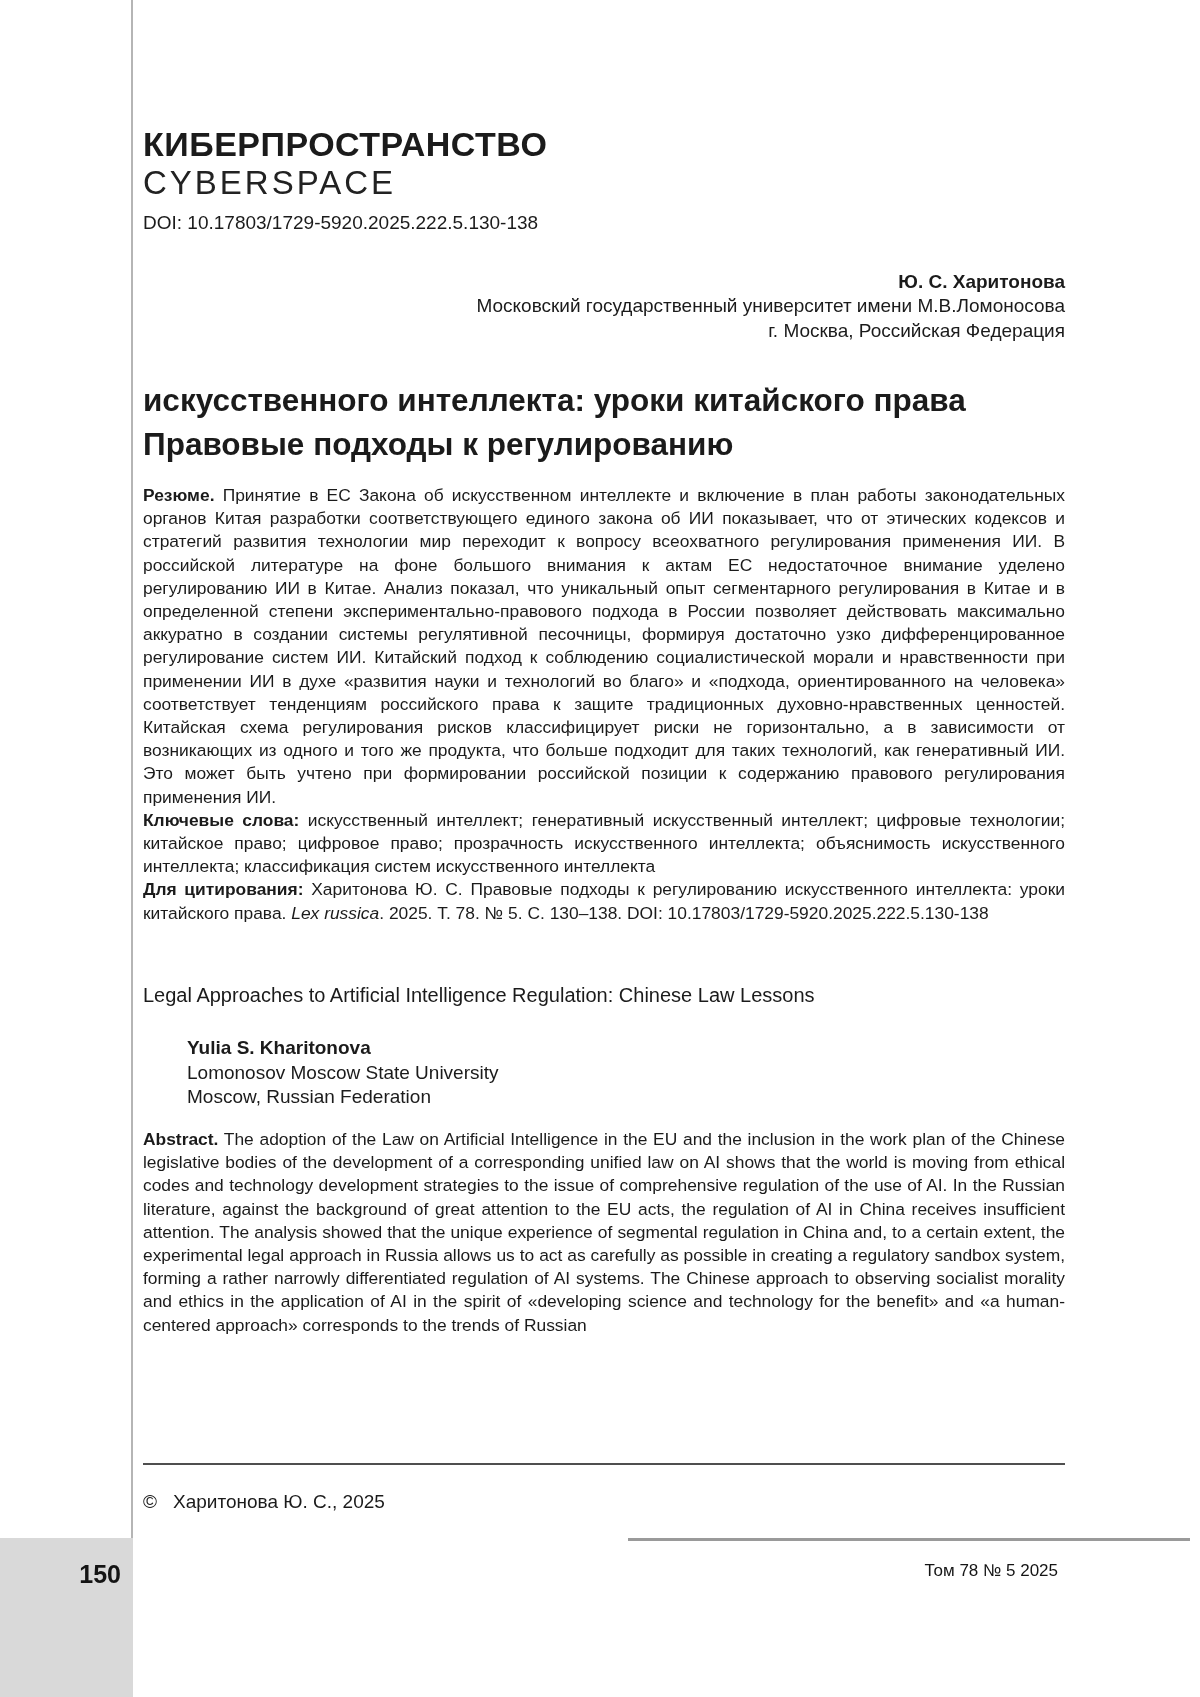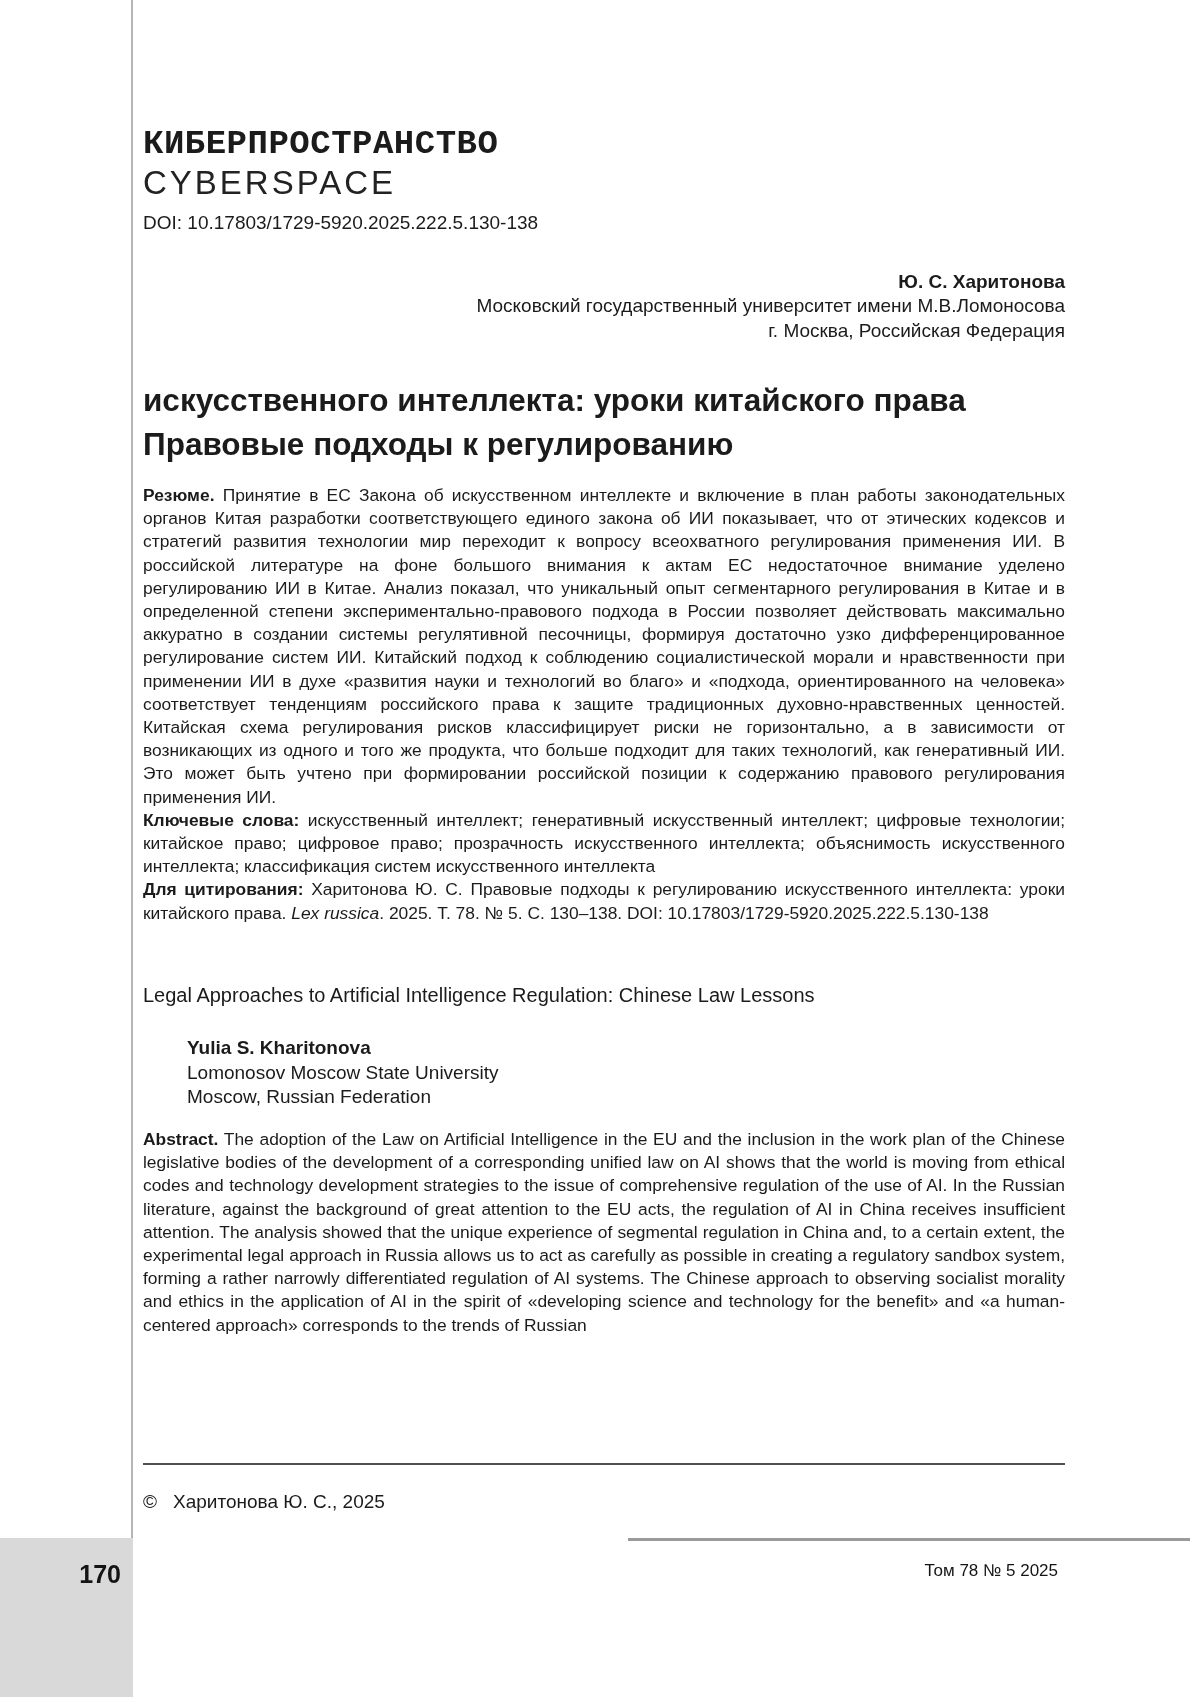--- a/index.html
+++ b/index.html
@@ -12,21 +12,21 @@
     overflow: hidden;
   }
   .left-rule {
     position: absolute; left: 131px; top: 0;
     width: 2px; height: 1539px;
     background: #b5b5b5;
   }
   .content { position: absolute; left: 143px; top: 0; width: 922px; }
 
   .rubric { position: absolute; top: 124px; left: 0; width: 100%; }
-  .rubric-ru { font-size: 34px; font-weight: 700; letter-spacing: 0.5px; line-height: 1.18; font-family: Liberation Mono, monospace; }
+  .rubric-ru { font-size: 34px; font-weight: 700; letter-spacing: 0.5px; line-height: 1.18; }
   .rubric-en { font-size: 33px; font-weight: 400; letter-spacing: 3px; line-height: 1.18; color: #222; }
 
   .doi { position: absolute; top: 212px; left: 0; font-size: 19px; }
 
   .author-ru {
     position: absolute; top: 270px; left: 0; width: 100%;
     text-align: right; font-size: 19px; line-height: 1.28;
   }
   .author-ru .name { font-weight: 700; }
 
@@ -130,18 +130,18 @@
     <p><b>Abstract.</b> <span>The adoption of the Law on Artificial Intelligence in the EU and the inclusion in the work plan of the Chinese legislative bodies of the development of a corresponding unified law on AI shows that the world is moving from ethical codes and technology development strategies to the issue of comprehensive regulation of the use of AI. In the Russian literature, against the background of great attention to the EU acts, the regulation of AI in China receives insufficient attention. The analysis showed that the unique experience of segmental regulation in China and, to a certain extent, the experimental legal approach in Russia allows us to act as carefully as possible in creating a regulatory sandbox system, forming a rather narrowly differentiated regulation of AI systems. The Chinese approach to observing socialist morality and ethics in the application of AI in the spirit of «developing science and technology for the benefit» and «a human-centered approach» corresponds to the trends of Russian</span></p>
   </div>
 
   <div class="copyright">
     <span class="sym">©</span><span>Харитонова Ю. С., 2025</span>
   </div>
 
 </div>
 
 <div class="page-box">
-  <span>170</span>
+  <span>150</span>
 </div>
 
 <div class="issue">
   <span>Том 78 № 5 2025</span>
 </div>
 
 </body></html>

